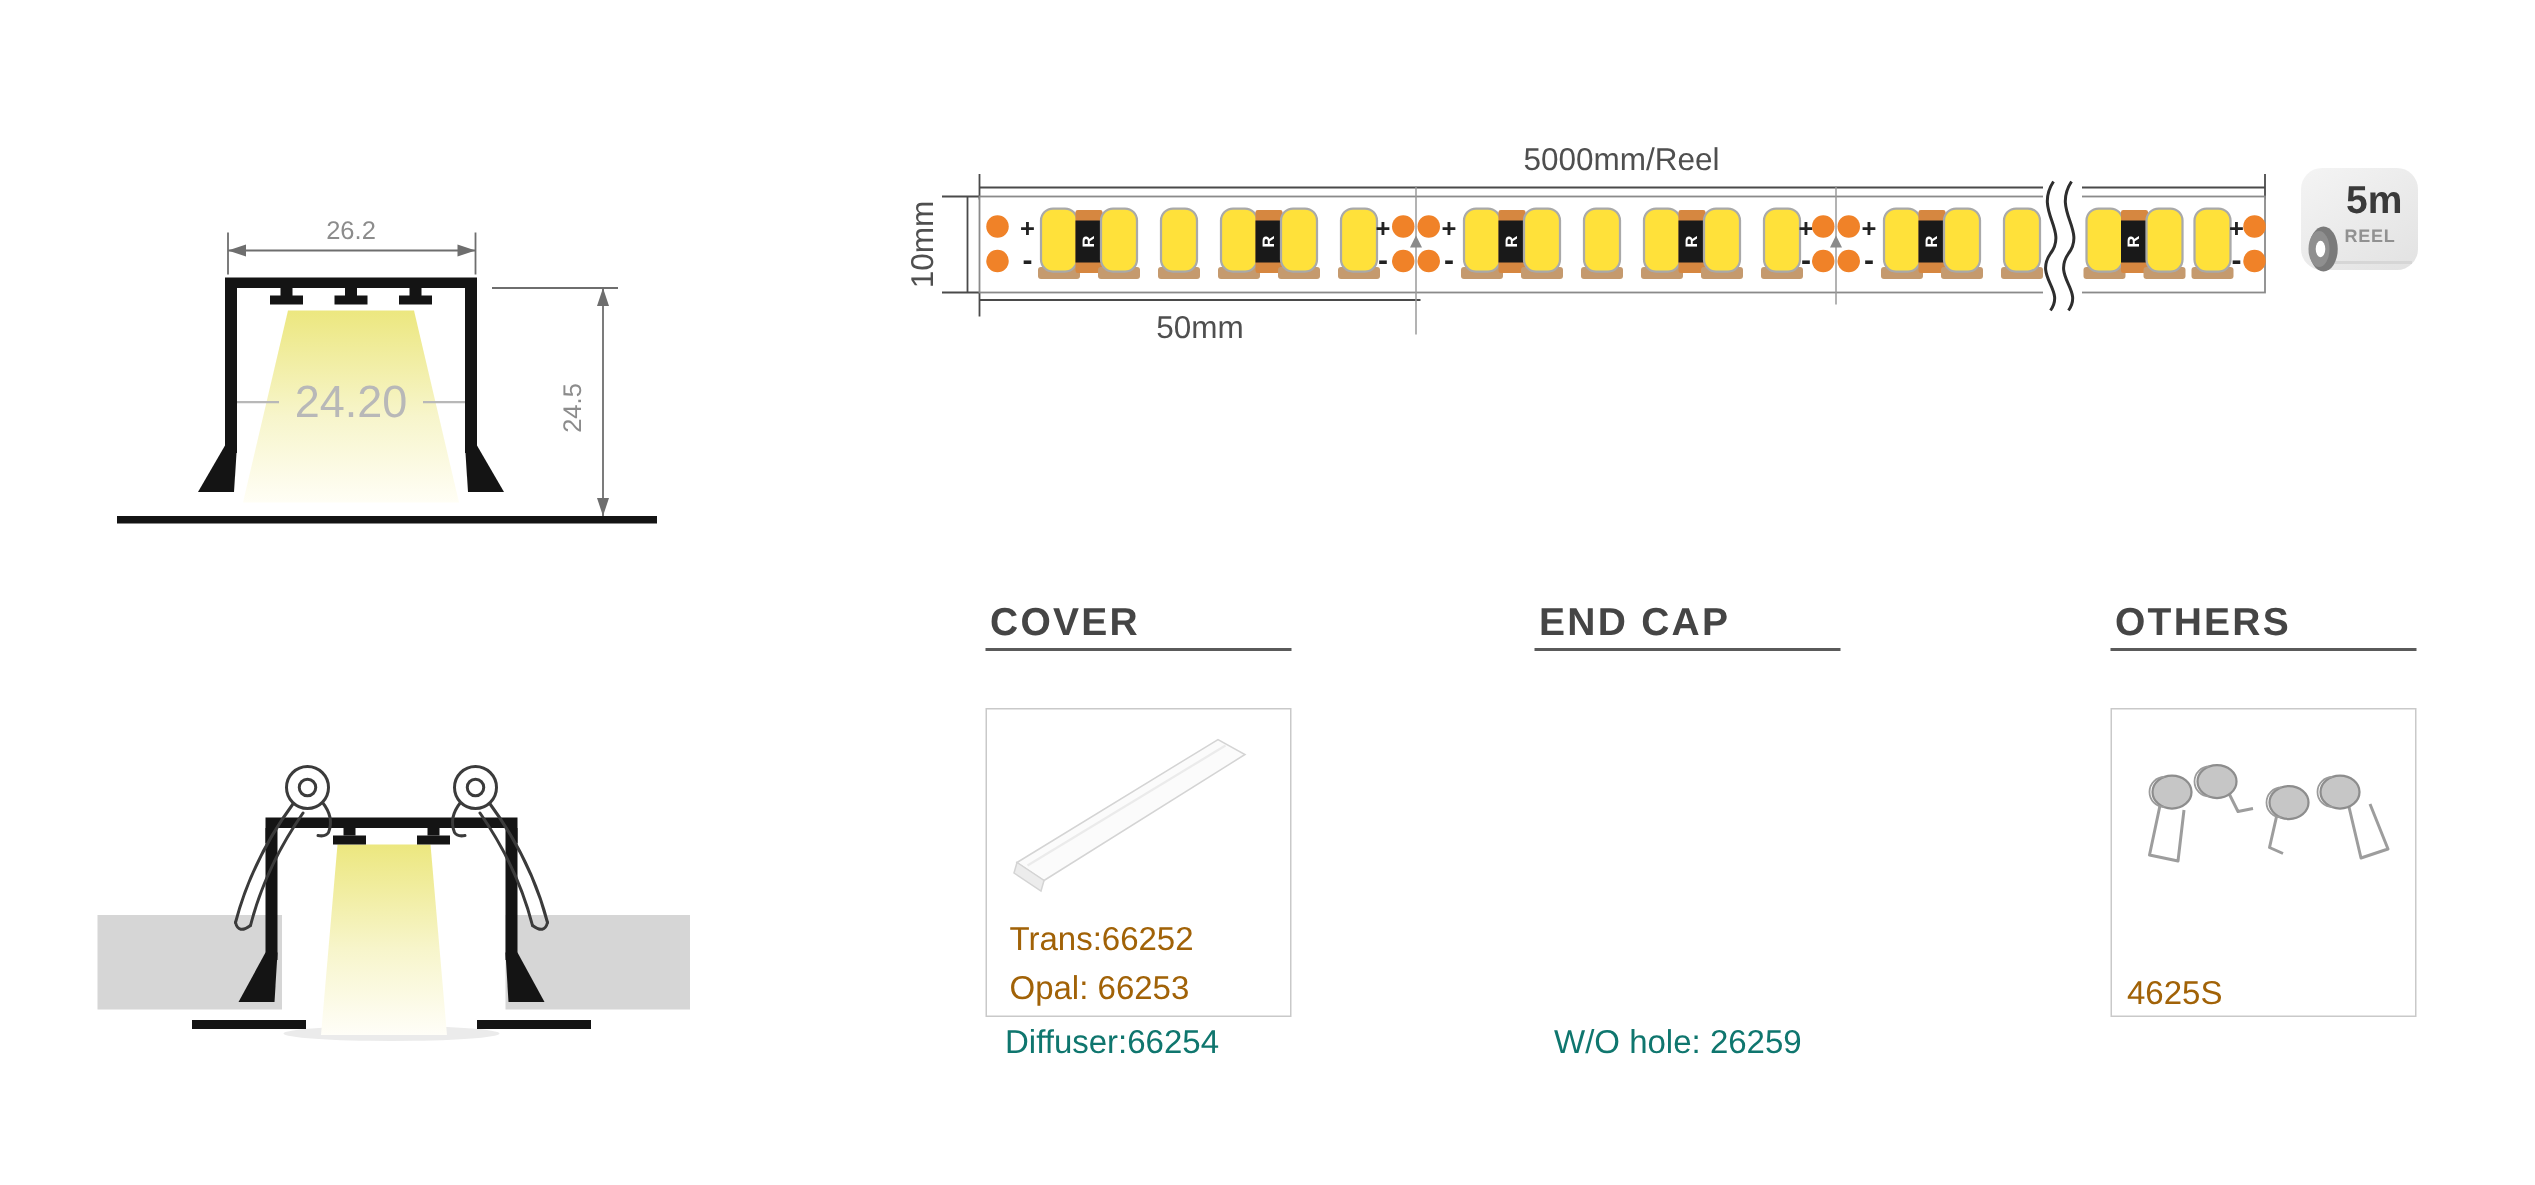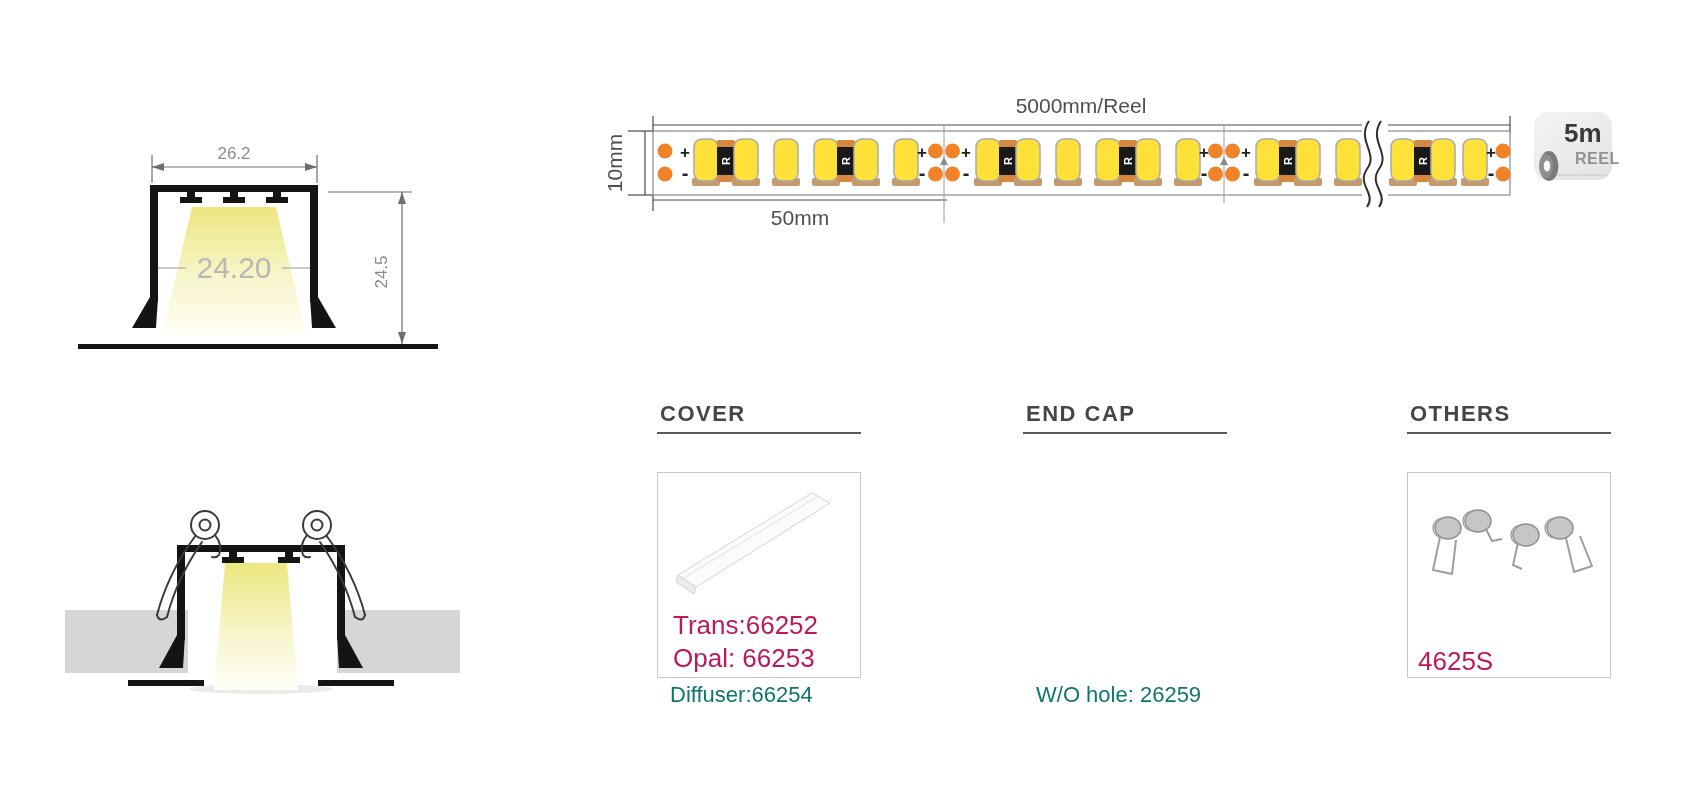--- a/index.html
+++ b/index.html
@@ -3,39 +3,39 @@
 <meta charset="utf-8">
 <style>
   html,body{margin:0;padding:0;background:#fff;}
   .page{position:relative;width:1690px;height:790px;background:#ffffff;overflow:hidden;
         font-family:"Liberation Sans", sans-serif;}
   svg text{font-family:"Liberation Sans", sans-serif;}
   .abs{position:absolute;}
 
   
   .sec-col{position:absolute;top:398px;width:204px;}
-  .sec-title{font-size:22px;font-weight:bold;color:#454545;letter-spacing:1.5px;
+  .sec-title{font-size:26px;font-weight:bold;color:#454545;letter-spacing:1.5px;
              line-height:32px;padding-left:3px;white-space:nowrap;}
   .sec-underline{height:2px;background:#5a5a5a;margin-top:2px;}
   .sec-box{margin-top:38px;border:1px solid #c9c9c9;height:204px;position:relative;background:#fff;}
   .sec-illus{position:absolute;top:0;left:0;}
   .box-lines{position:absolute;left:15px;}
-  .part-line{font-size:26px;color:#be185d;line-height:33px;white-space:nowrap;}
+  .part-line{font-size:22px;color:#a16207;line-height:33px;white-space:nowrap;}
   .below-line{position:absolute;top:284px;left:13px;height:22px;overflow:hidden;
               font-size:22px;color:#0f766e;white-space:nowrap;}
   .cover-lines{top:136px;}
   .endcap-lines{top:169px;}
   .others-lines{top:172px;left:10px;}
 
   
   .reel-icon{position:absolute;left:1534px;top:112px;width:78px;height:68px;border-radius:14px;
              background:linear-gradient(145deg,#f4f4f4,#e2e2e2);}
   .reel-size{position:absolute;left:30px;top:6px;font-size:26px;font-weight:bold;color:#3a3a3a;}
-  .reel-caption{position:absolute;left:29px;top:38px;font-size:16px;font-weight:bold;
-                color:#919191;letter-spacing:0.5px;margin-left:12px;}
+  .reel-caption{position:absolute;left:29px;top:38px;font-size:12px;font-weight:bold;
+                color:#919191;letter-spacing:0.5px;}
   .reel-line{position:absolute;left:22px;top:62px;width:52px;height:2px;background:#d6d6d6;}
 </style>
 </head>
 <body>
 
 <div class="page">
 
   <svg class="abs" style="left:60px;top:122px" width="400" height="240" viewBox="0 0 400 240">
     <defs>
       <linearGradient id="beamGrad1" x1="0" y1="0" x2="0" y2="1">

